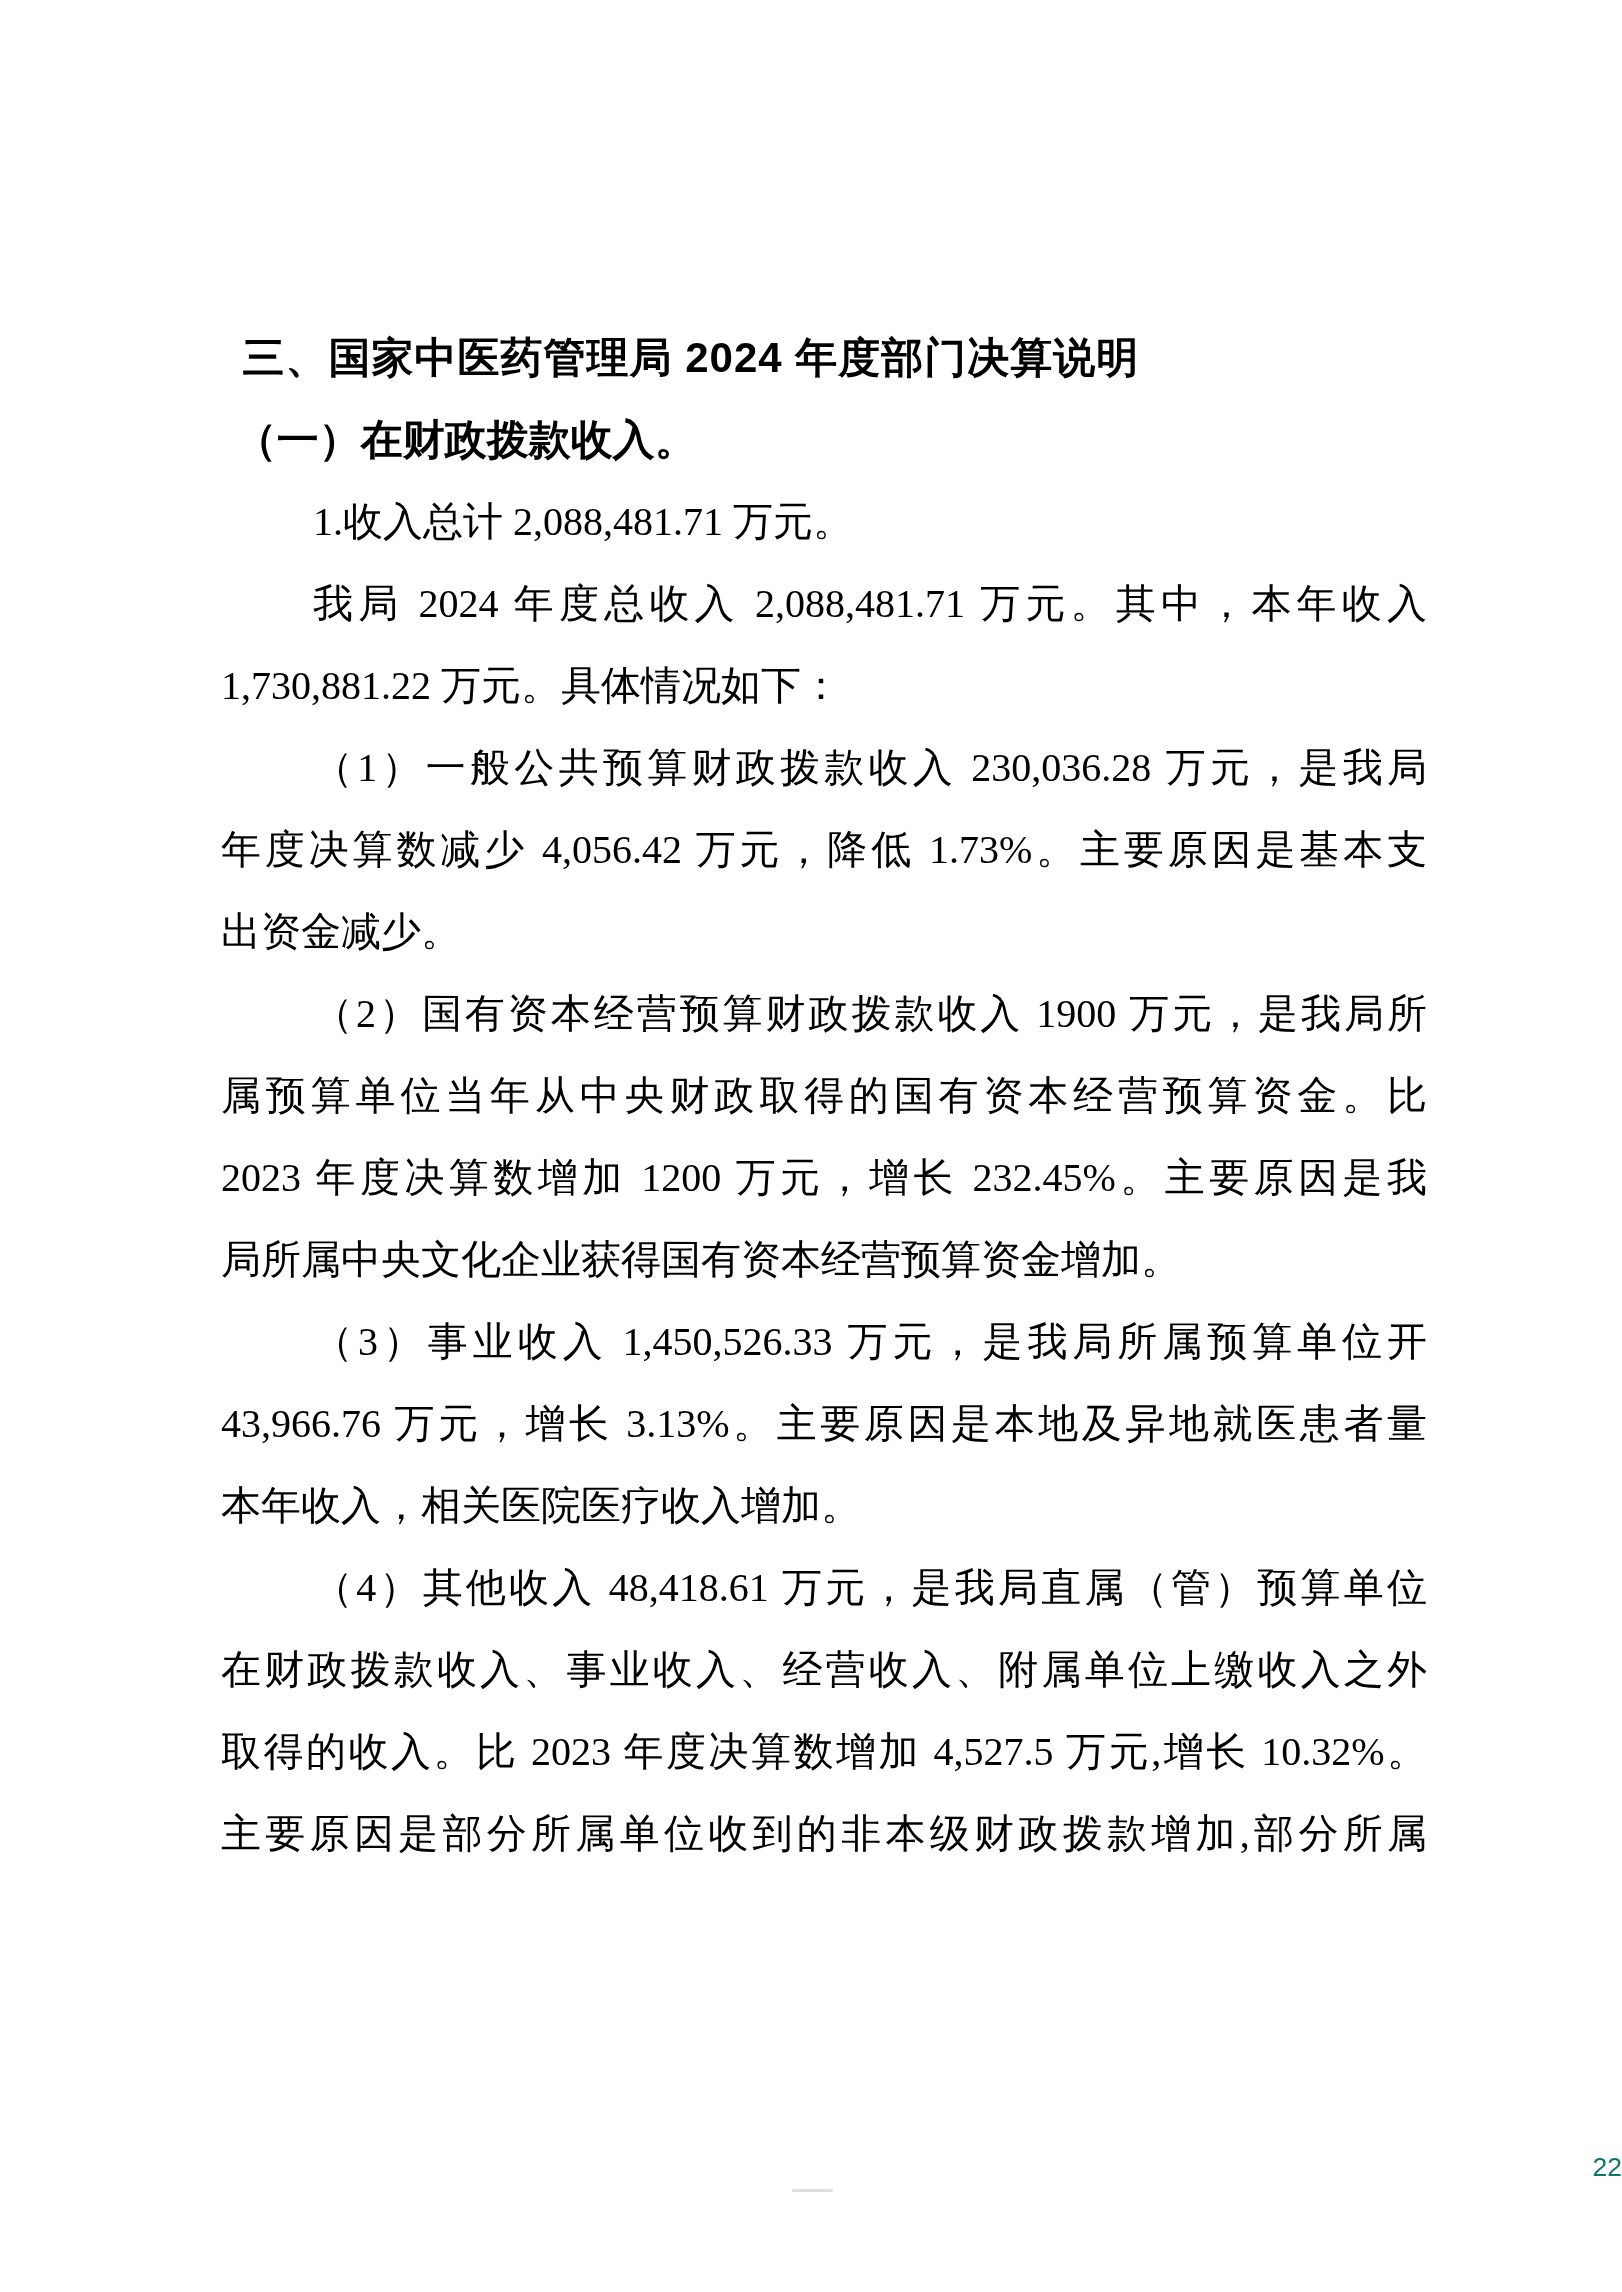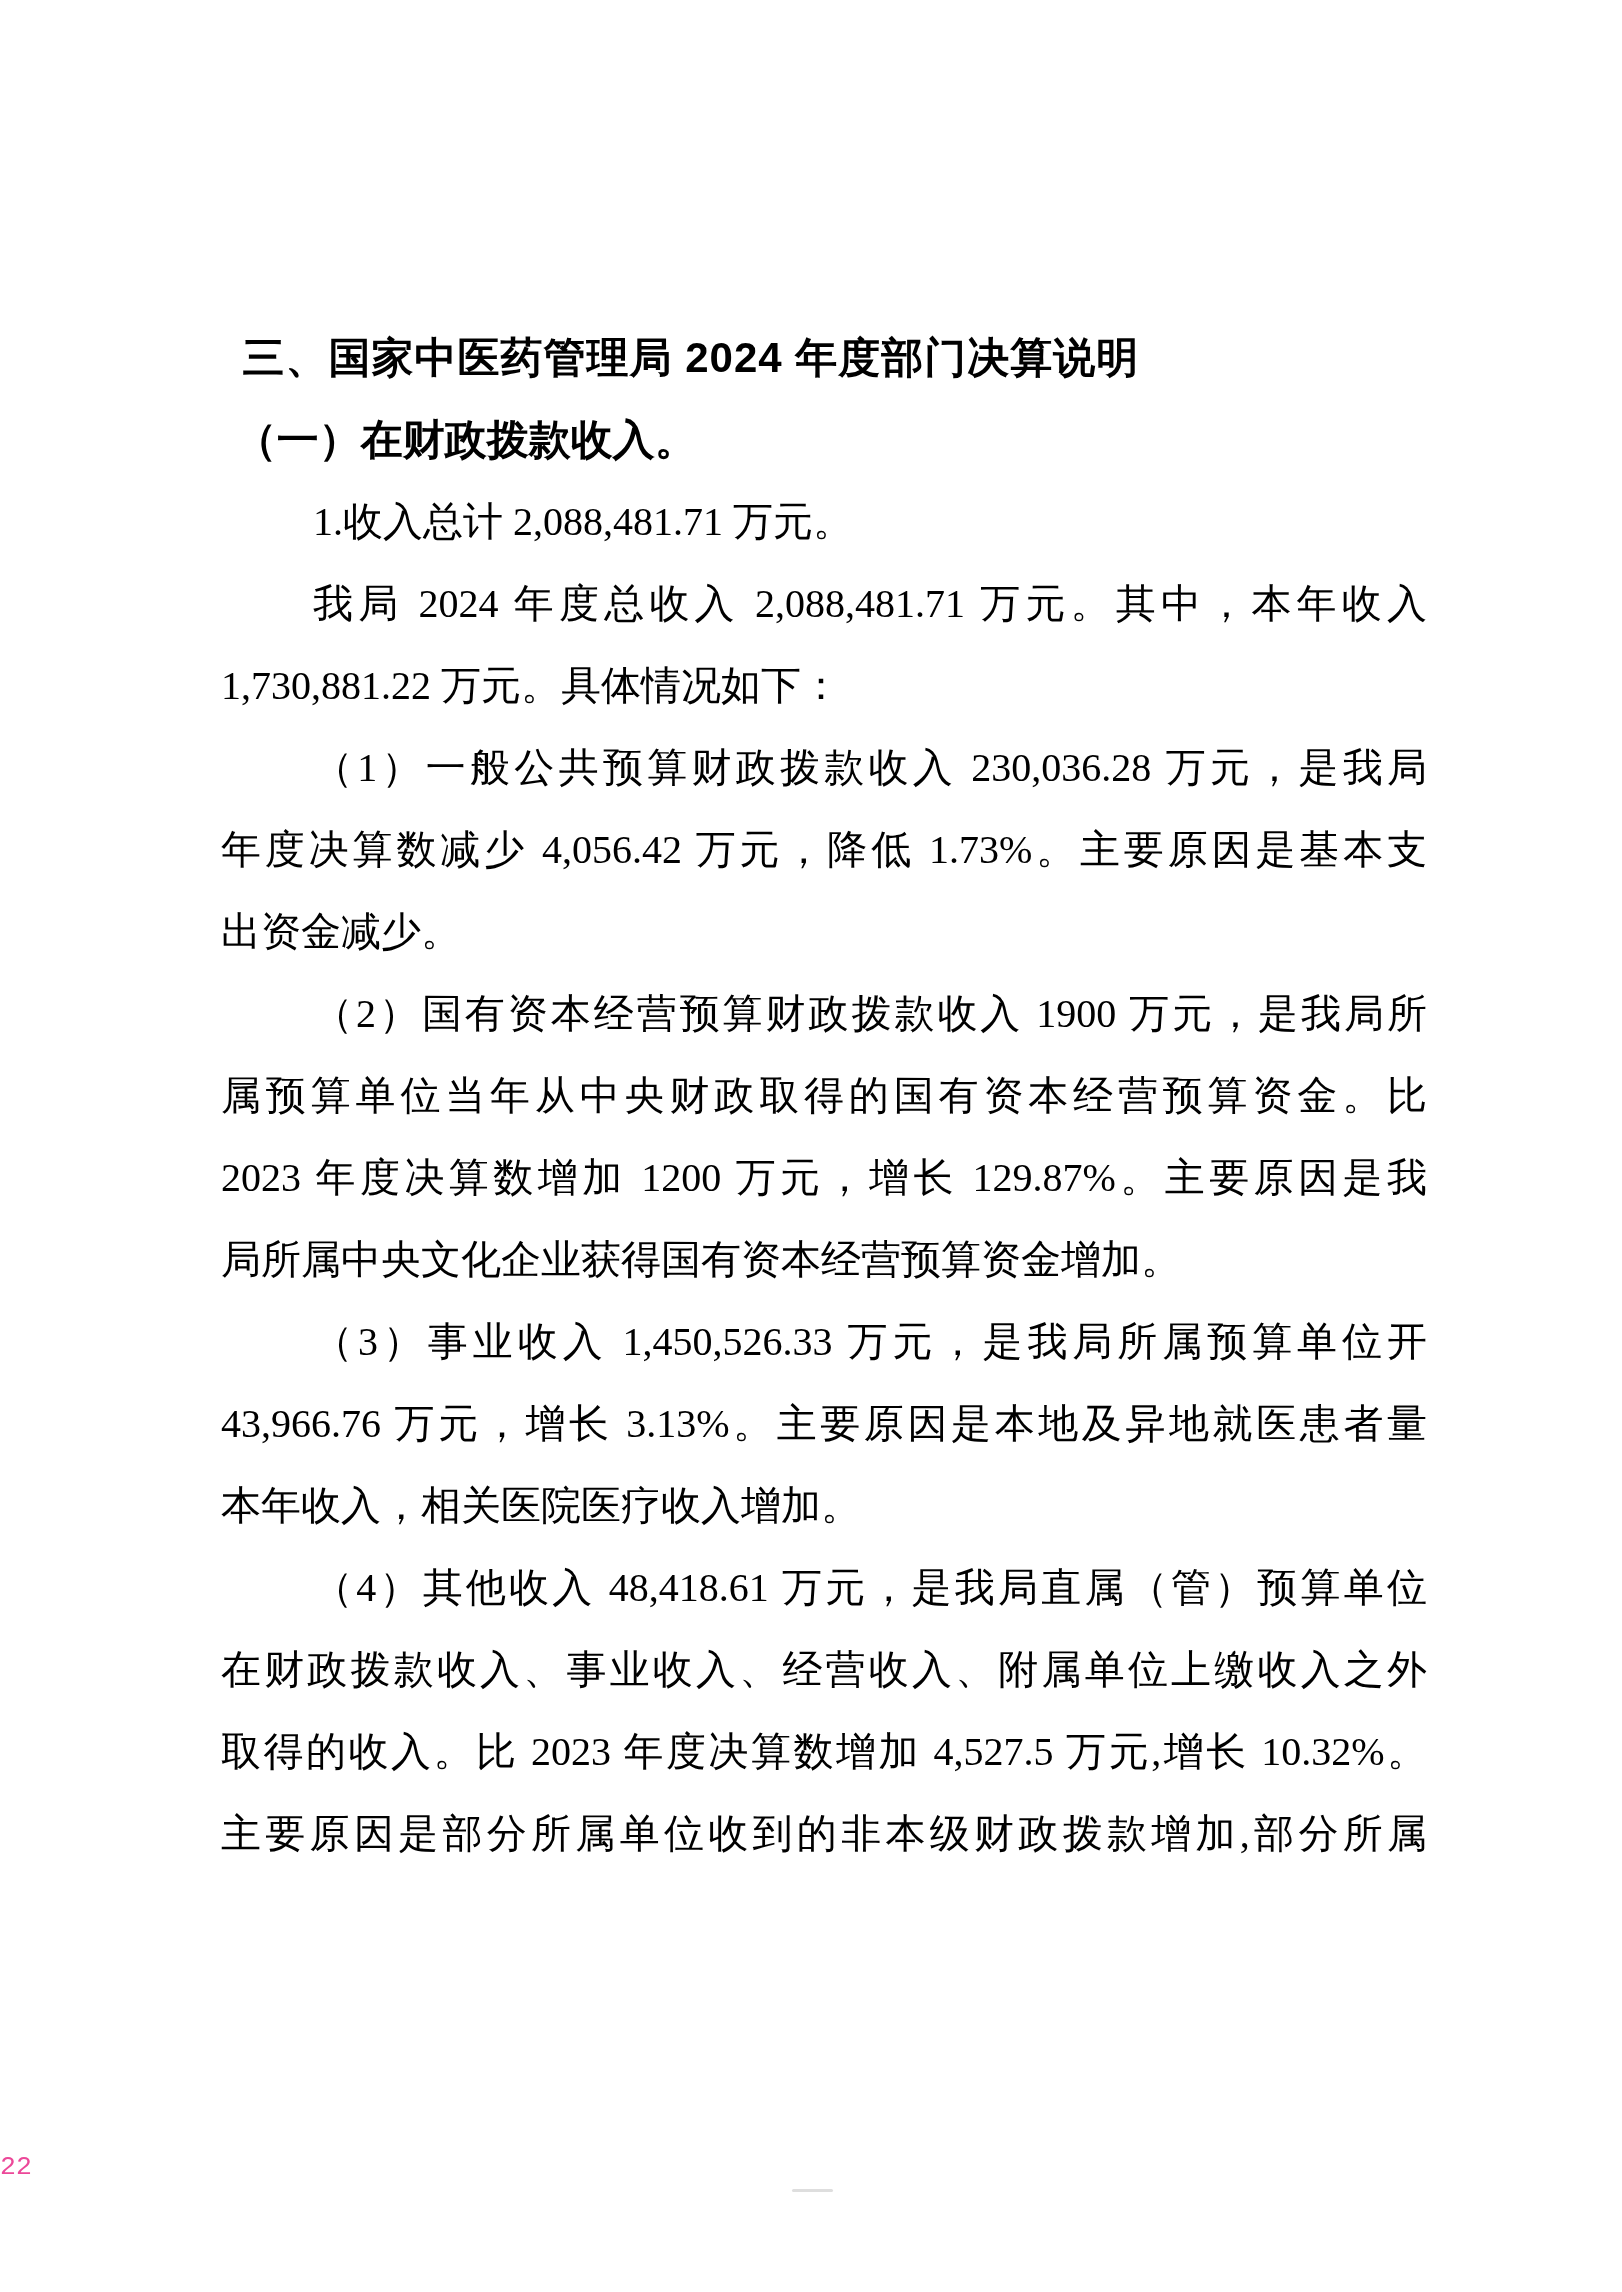--- a/index.html
+++ b/index.html
@@ -52,25 +52,25 @@
     padding-left: 13.7px;
     font-size: 42px;
     font-weight: 700;
     font-family: "Liberation Serif", "DejaVu Serif", serif;
   }
   .page-number {
     position: absolute;
     top: 2152px;
     left: 0;
     width: 100%;
-    text-align: left;
+    text-align: right;
     font-size: 26.5px;
     line-height: 31px;
-    color: #ec4899;
-    font-family: Liberation Mono, monospace;
+    color: #0f766e;
+    font-family: Liberation Sans, sans-serif;
   }
   .scan-smudge {
     position: absolute;
     left: 792px;
     top: 2189px;
     width: 41px;
     height: 2.9px;
     background: #dedede;
     border-radius: 2px;
   }
@@ -85,21 +85,21 @@
     <div class="line subheading">（一）在财政拨款收入。</div>
 
     <div class="line indent">1.收入总计 2,088,481.71 万元。</div>
     <div class="line indent j">我局 2024 年度总收入 2,088,481.71 万元。其中，本年收入</div>
     <div class="line">1,730,881.22 万元。具体情况如下：</div>
     <div class="line indent j">（1）一般公共预算财政拨款收入 230,036.28 万元，是我局</div>
     <div class="line j">年度决算数减少 4,056.42 万元，降低 1.73%。主要原因是基本支</div>
     <div class="line">出资金减少。</div>
     <div class="line indent j">（2）国有资本经营预算财政拨款收入 1900 万元，是我局所</div>
     <div class="line j">属预算单位当年从中央财政取得的国有资本经营预算资金。比</div>
-    <div class="line j">2023 年度决算数增加 1200 万元，增长 129.87%。主要原因是我</div>
+    <div class="line j">2023 年度决算数增加 1200 万元，增长 232.45%。主要原因是我</div>
     <div class="line">局所属中央文化企业获得国有资本经营预算资金增加。</div>
     <div class="line indent j">（3）事业收入 1,450,526.33 万元，是我局所属预算单位开</div>
     <div class="line j">43,966.76 万元，增长 3.13%。主要原因是本地及异地就医患者量</div>
     <div class="line">本年收入，相关医院医疗收入增加。</div>
     <div class="line indent j">（4）其他收入 48,418.61 万元，是我局直属（管）预算单位</div>
     <div class="line j">在财政拨款收入、事业收入、经营收入、附属单位上缴收入之外</div>
     <div class="line j">取得的收入。比 2023 年度决算数增加 4,527.5 万元,增长 10.32%。</div>
     <div class="line j">主要原因是部分所属单位收到的非本级财政拨款增加,部分所属</div>
   </div>
 

